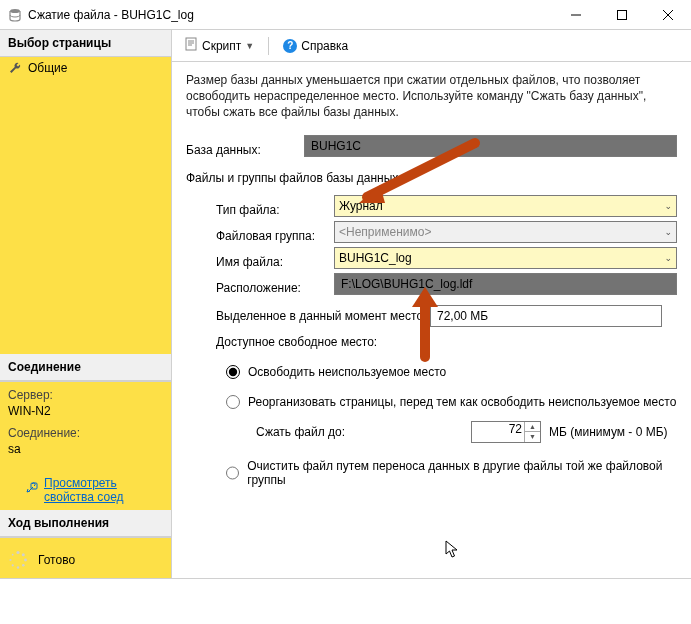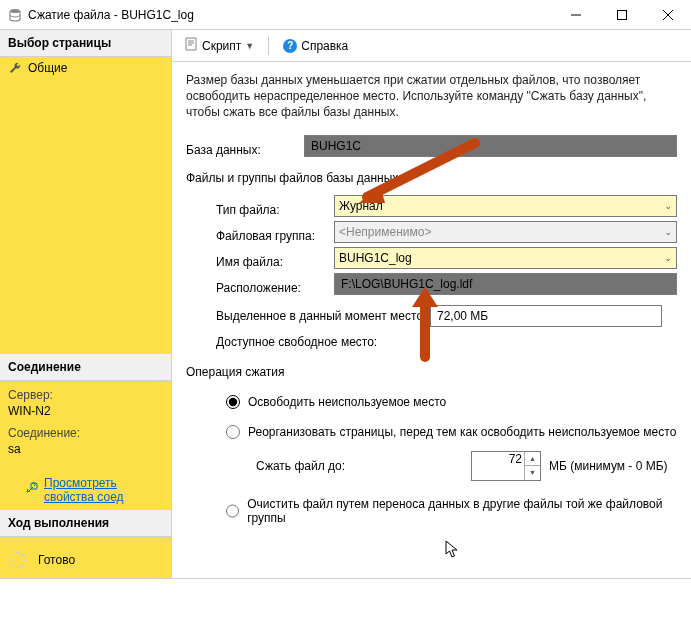--- a/index.html
+++ b/index.html
@@ -48,21 +48,21 @@
 
 .indent-block { padding-left: 30px; }
 .alloc-row { display: flex; align-items: center; margin-bottom: 8px; }
 .alloc-label { width: 214px; }
 .alloc-val { width: 232px; height: 22px; border: 1px solid #7a7a7a; padding: 0 6px; display: flex; align-items: center; }
 
 .op-label { margin: 16px 0 10px 0; }
 .radio-row { display: flex; align-items: center; gap: 8px; margin: 16px 0 12px 40px; }
 .radio-row input[type=radio] { width: 14px; height: 14px; accent-color: #000; }
 .shrink-sub { display: flex; align-items: center; gap: 8px; margin: 0 0 12px 70px; }
-.shrink-sub .num-input { width: 70px; height: 30px; border: 1px solid #7a7a7a; text-align: right; padding: 0 18px 0 4px; position: relative; }
+.shrink-sub .num-input { width: 70px; height: 22px; border: 1px solid #7a7a7a; text-align: right; padding: 0 18px 0 4px; position: relative; }
 .shrink-sub .spin { position: absolute; right: 0; top: 0; width: 16px; height: 100%; display: flex; flex-direction: column; }
 .shrink-sub .spin div { flex: 1; border-left: 1px solid #aaa; display: flex; align-items: center; justify-content: center; font-size: 7px; color: #555; }
 .shrink-sub .spin div:first-child { border-bottom: 1px solid #aaa; }
 
 .footer { height: 46px; border-top: 1px solid #d0d0d0; display: flex; align-items: center; justify-content: flex-end; padding: 0 14px; gap: 10px; }
 .btn { width: 86px; height: 24px; border: 1px solid #adadad; background: #e1e1e1; cursor: default; }
 .btn.default { border: 2px solid #0078d7; }
 
 .arrow-annot { position: absolute; pointer-events: none; }
 .cursor-annot { position: absolute; pointer-events: none; }
@@ -213,21 +213,20 @@
           <div class="alloc-label">Выделенное в данный момент место:</div>
           <div class="alloc-val">
               <span>72,00 МБ</span>
             </div>
         </div>
         <div class="alloc-row">
           <div class="alloc-label">Доступное свободное место:</div>
         </div>
       </div>
 
-      <div class="op-label">Операция сжатия</div>
 
       <div class="radio-row">
         <input type="radio" name="op" checked="" style="">
         <span>Освободить неиспользуемое место</span>
       </div>
       <div class="radio-row">
         <input type="radio" name="op" style="">
         <span>Реорганизовать страницы, перед тем как освободить неиспользуемое место</span>
       </div>
       <div class="shrink-sub">

